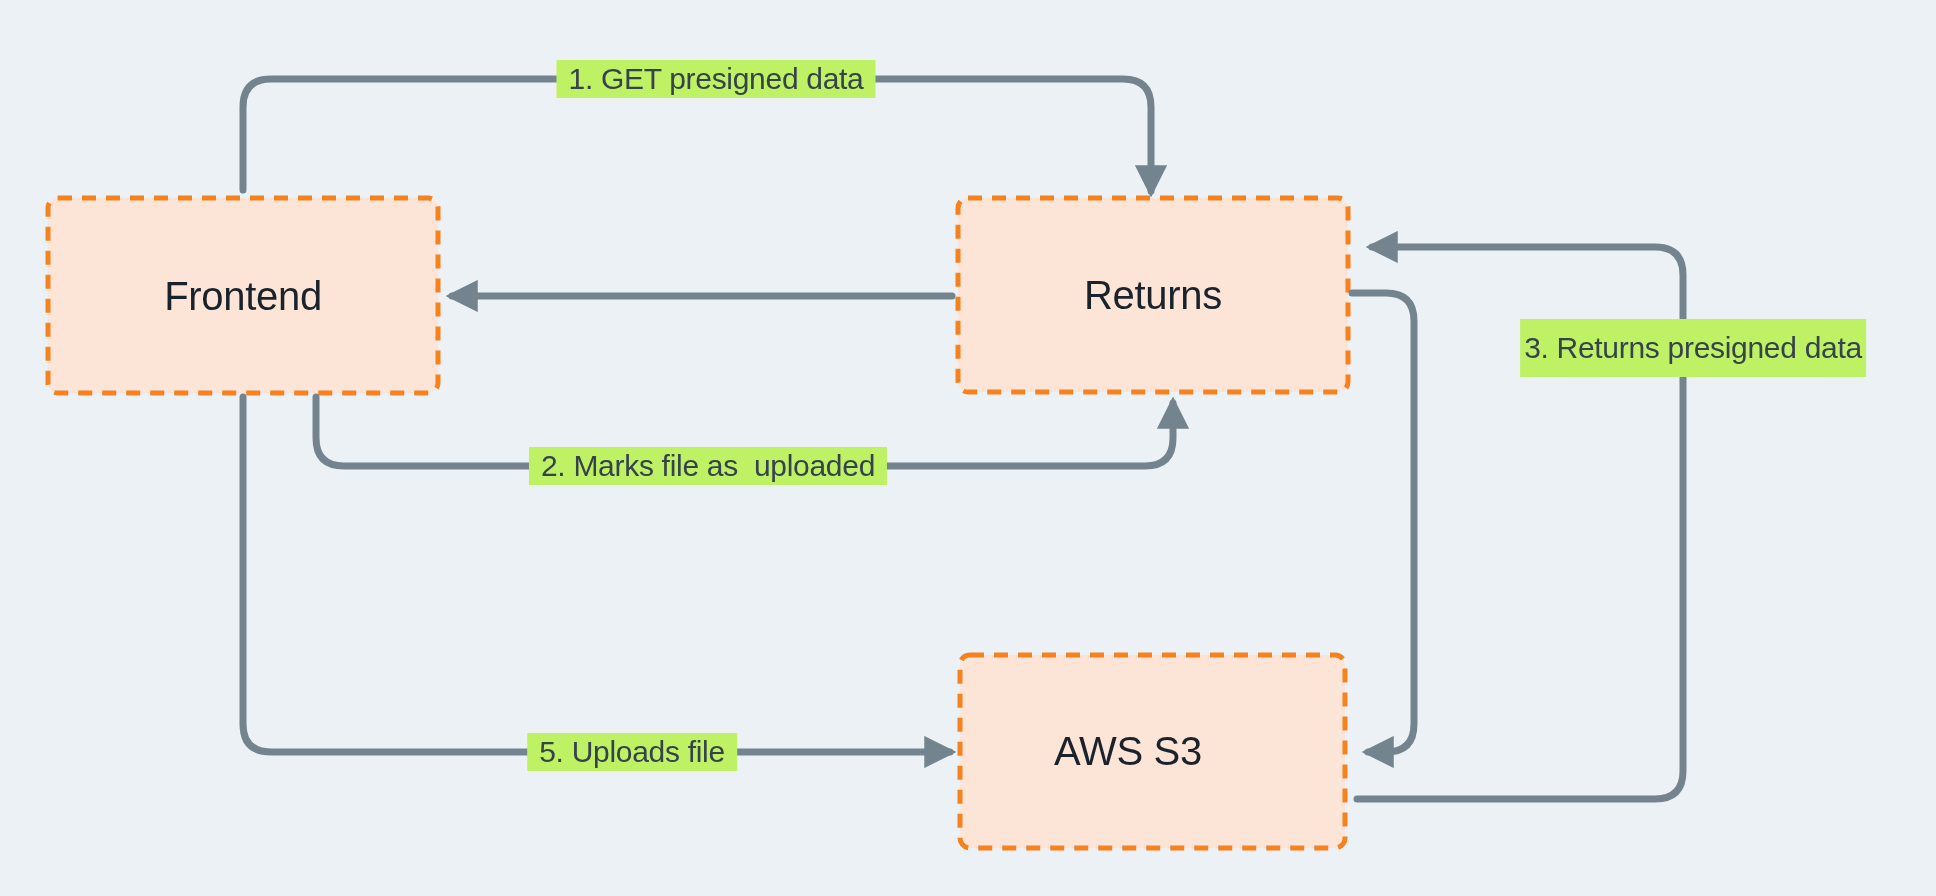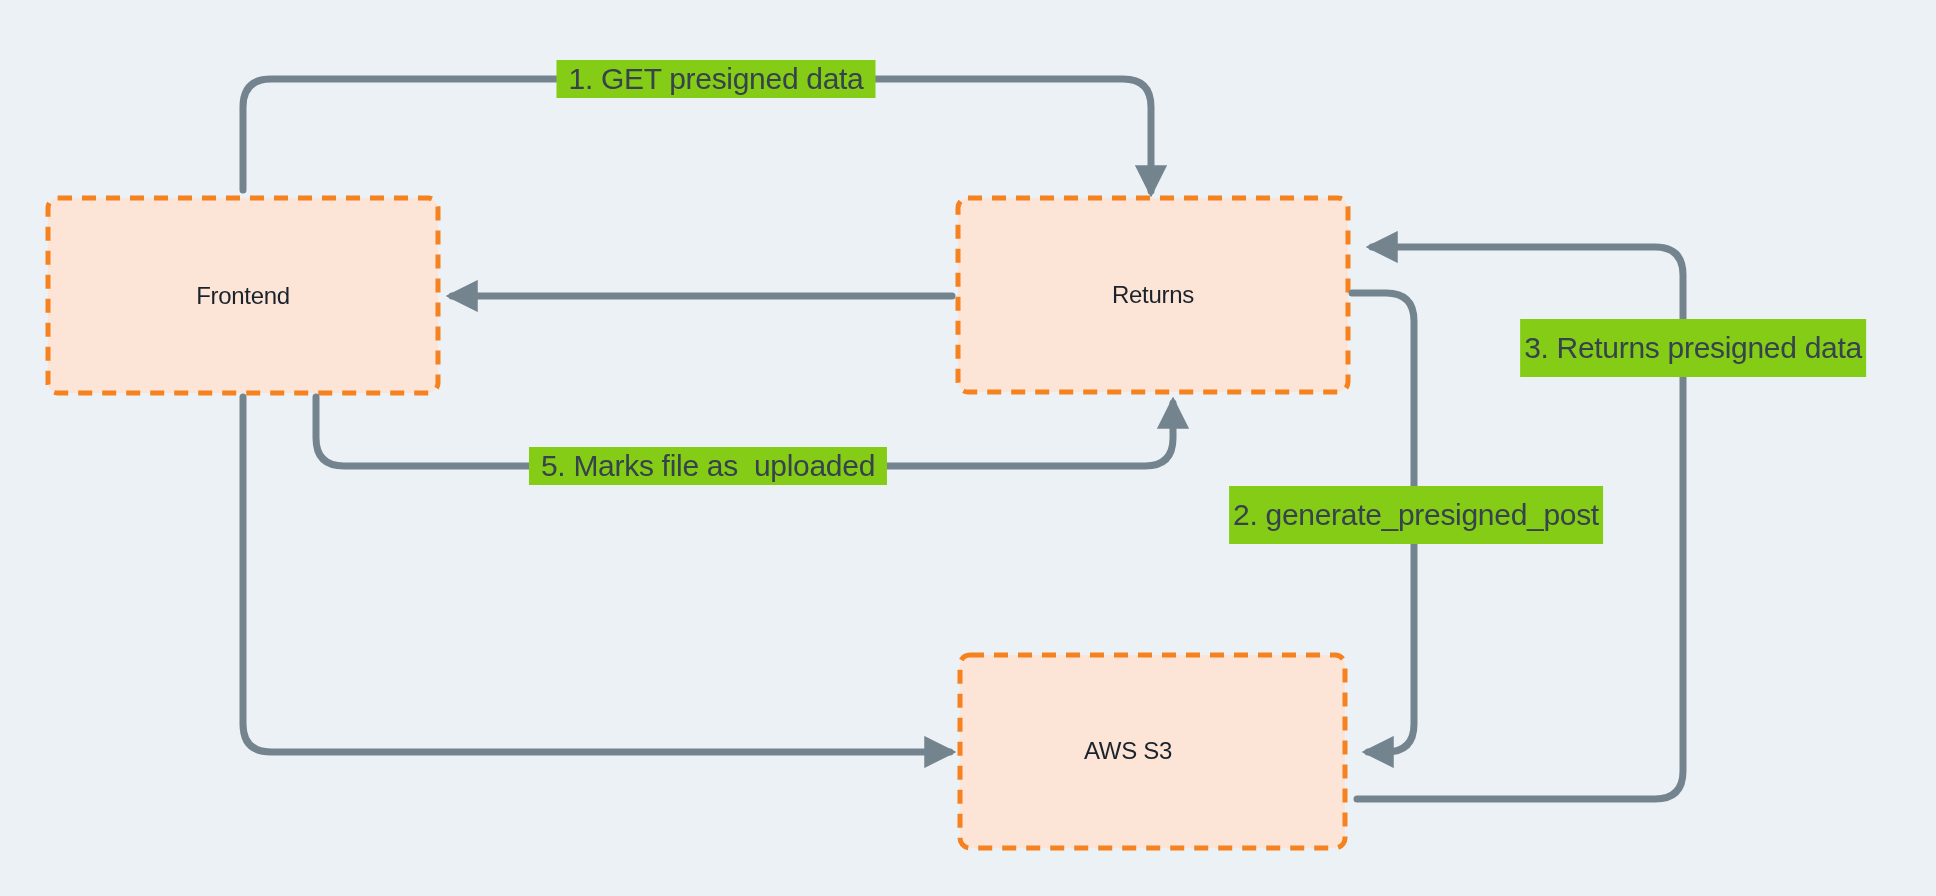--- a/index.html
+++ b/index.html
@@ -16,32 +16,32 @@
     overflow: hidden;
   }
   .stage svg {
     position: absolute;
     left: 0;
     top: 0;
   }
   .node-label {
     position: absolute;
     transform: translate(-50%, -50%);
-    font-size: 24px;
+    font-size: 40px;
     letter-spacing: -0.3px;
     color: #1a232c;
     white-space: pre;
   }
   .edge-label {
     position: absolute;
     transform: translate(-50%, -50%);
     font-size: 30px;
     letter-spacing: -0.3px;
     color: #36424c;
-    background: #84cc16;
+    background: #bef264;
     white-space: pre;
   }
   .edge-label.h-pad { padding: 2px 12px; }   
   .edge-label.v-pad { padding: 12px 4px; }   
 </style>
 </head>
 <body>
 
 <div class="stage">
 
@@ -66,17 +66,17 @@
       <path d="M 243 397 L 243 724 Q 243 752 271 752 L 950 752" marker-end="url(#arrowhead)"></path>
       <path d="M 316 397 L 316 438 Q 316 466 344 466 L 1145 466 Q 1173 466 1173 438 L 1173 403" marker-end="url(#arrowhead)"></path>
     </g>
   </svg>
 
   <div class="node-label" style="left:243px; top:296px;">Frontend</div>
   <div class="node-label" style="left:1153px; top:295px;">Returns</div>
   <div class="node-label" style="left:1128px; top:751px;">AWS S3</div>
 
   <div class="edge-label h-pad" style="left:716px; top:79px;">1. GET presigned data</div>
-  <div class="edge-label v-pad" style="left:1416px; top:515px;">2. generate_presigned_post</div>
   <div class="edge-label v-pad" style="left:1680px; top:348px;margin-left:13px;">3. Returns presigned data</div>
-  <div class="edge-label h-pad" style="left:708px; top:466px;">5. Marks file as  uploaded</div>
+  <div class="edge-label h-pad" style="left:632px; top:752px;">5. Uploads file</div>
+  <div class="edge-label h-pad" style="left:708px; top:466px;">2. Marks file as  uploaded</div>
 
 </div>
 
 </body></html>

